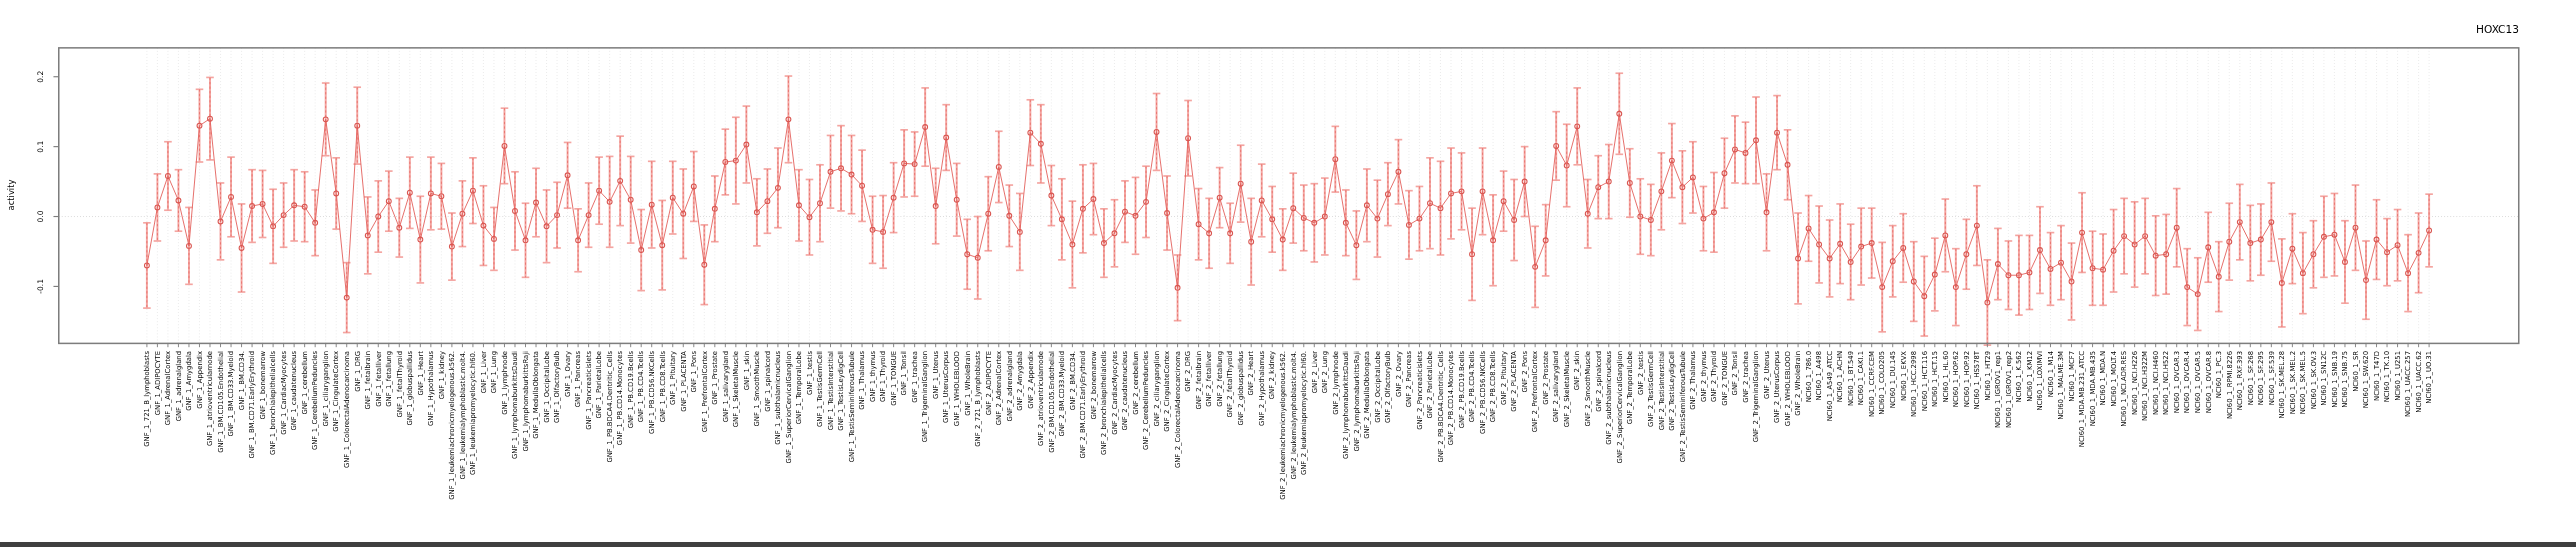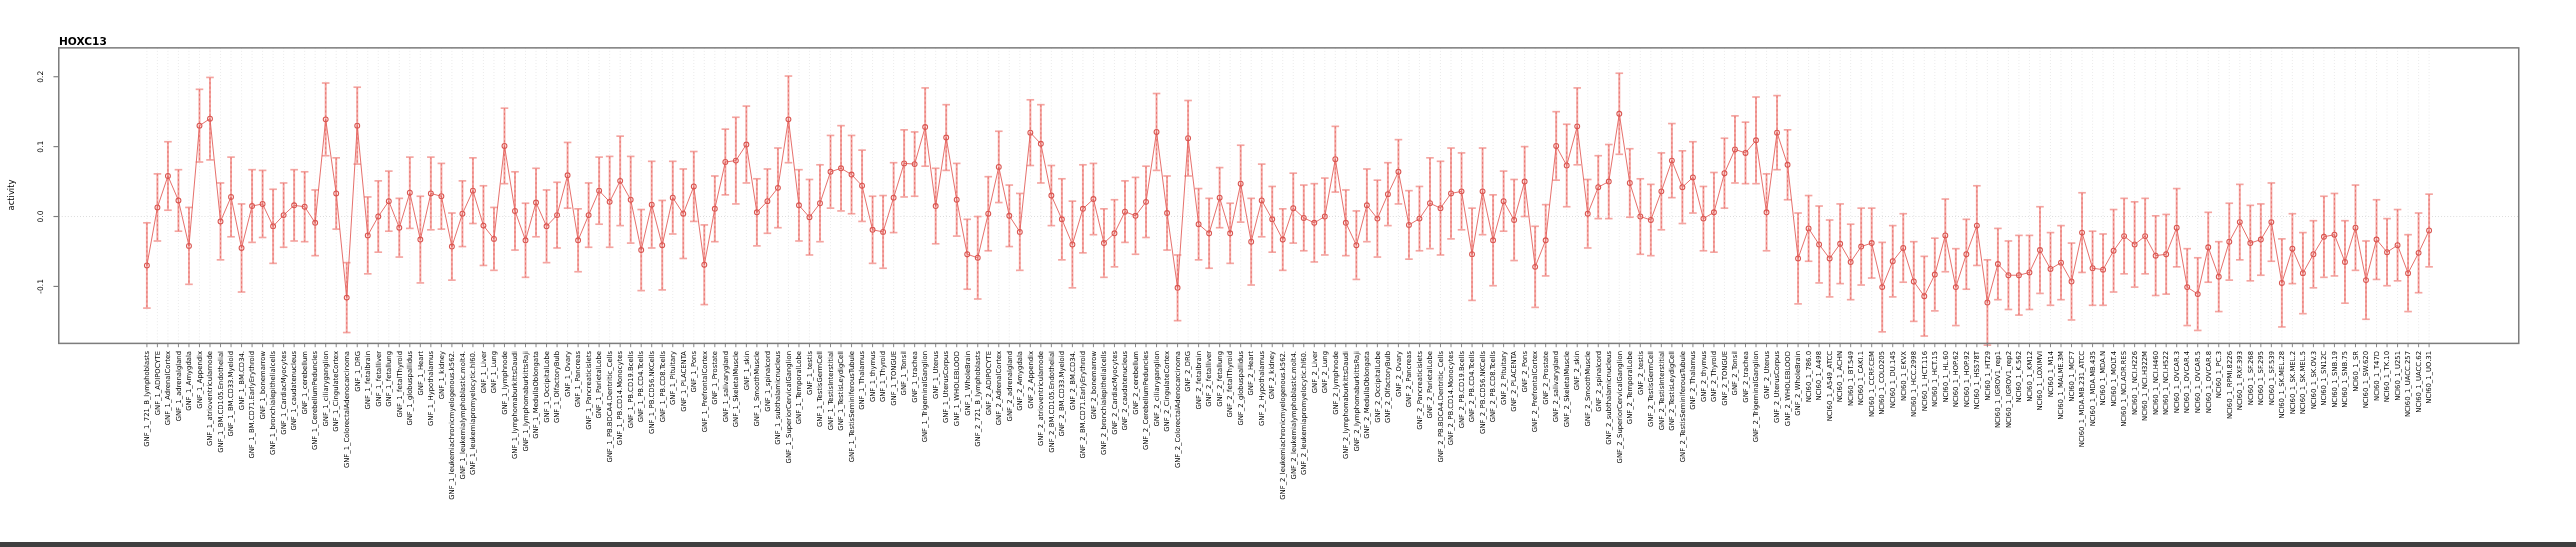--- a/index.html
+++ b/index.html
@@ -1,19 +1,19 @@
 <!DOCTYPE html>
 <html style="font-size:12px"><head>
 <meta charset="utf-8">
 <style>
   html,body{margin:0;padding:0;background:#ffffff;}
   .screen{position:relative;width:2576px;height:547px;background:#ffffff;overflow:hidden;
           font-family:"DejaVu Sans",sans-serif;}
-  .chart-title{position:absolute;left:59px;top:35px;width:2460px;text-align:left;
-               font-size:10.6px;font-weight:bold;color:#000;}
+  .chart-title{position:absolute;left:59px;top:23px;width:2460px;text-align:right;
+               font-size:10.6px;font-weight:normal;color:#000;}
   .y-axis-title{position:absolute;left:10.6px;top:195px;transform:translate(-50%,-50%) rotate(-90deg);
                 font-size:8.4px;color:#000;white-space:nowrap;}
   #chart{position:absolute;left:0;top:0;}
   #chart text{font-family:"DejaVu Sans",sans-serif;}
   .bottom-bar{position:absolute;left:0;bottom:0;width:2576px;height:5.3px;background:#3f3f3f;}
 </style>
 </head>
 <body>
 
 <div class="screen">

